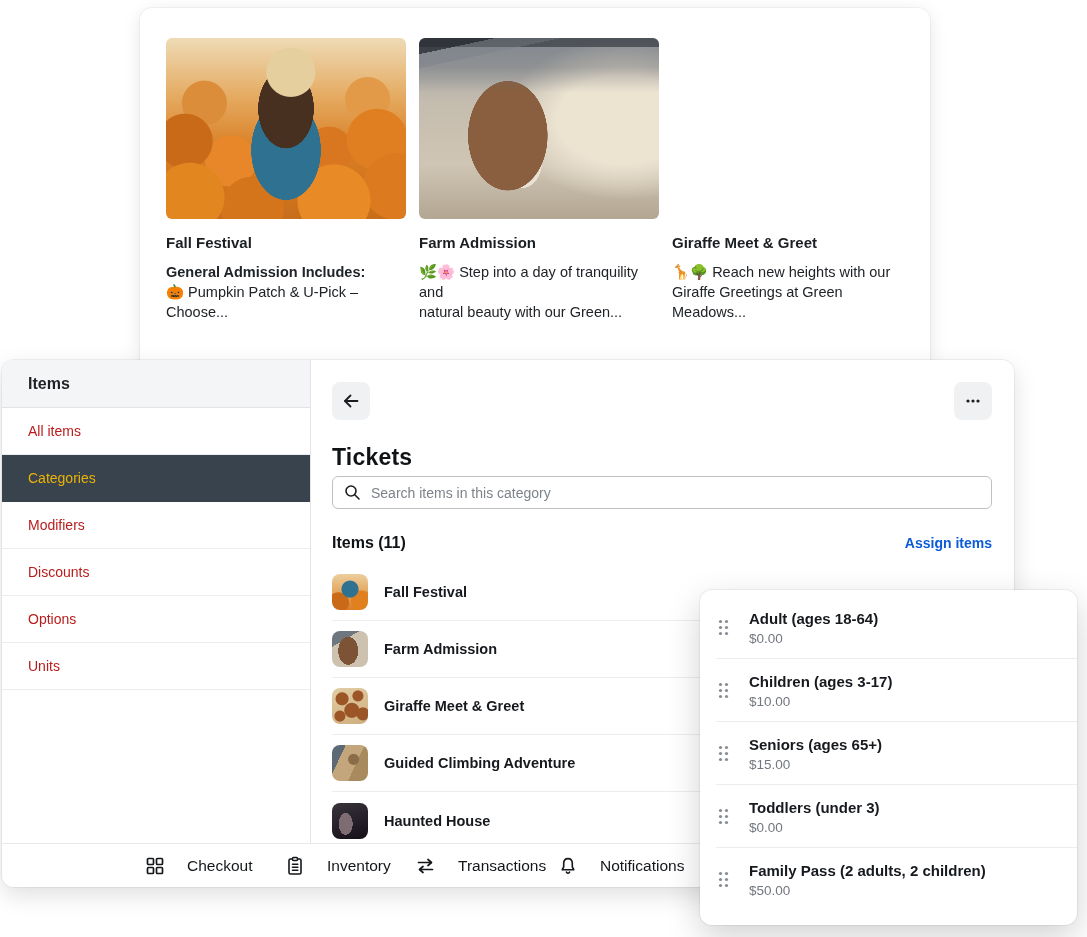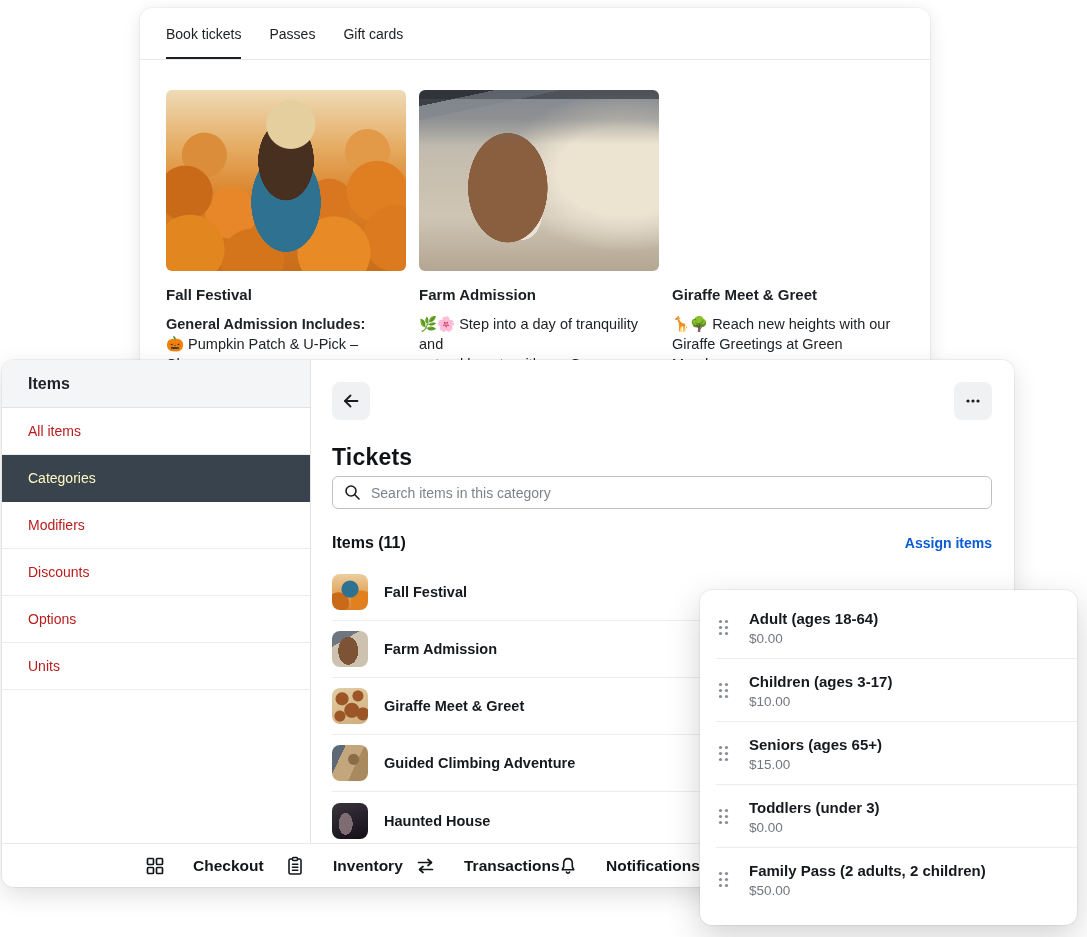--- a/index.html
+++ b/index.html
@@ -89,21 +89,21 @@
   .sidebar-header {
     height:48px; background:#f4f5f6; border-bottom:1px solid #e3e4e6;
     display:flex; align-items:center; padding:0 26px;
     font-size:16px; font-weight:700; color:#1e2126;
   }
   .sidebar-item {
     height:47px; display:flex; align-items:center; padding:0 26px;
     font-size:14px; font-weight:500; color:#b91c1c;
     border-bottom:1px solid #ebedef; cursor:pointer; background:#fff;
   }
-  .sidebar-item.selected { background:#39434d; color:#fef9c3; border-bottom-color:#39434d; }
+  .sidebar-item.selected { background:#39434d; color:#eab308; border-bottom-color:#39434d; }
 
   .content {
     position:absolute; left:310px; top:0; right:0; bottom:44px;
     padding:22px 22px 0 20px; overflow:hidden; border-radius:0 12px 0 0;
   }
   .content-header { display:flex; justify-content:space-between; align-items:flex-start; }
   .icon-btn {
     width:38px; height:38px; border-radius:8px; background:#f0f1f2;
     display:flex; align-items:center; justify-content:center; cursor:pointer;
   }
@@ -149,22 +149,22 @@
   .thumb-haunted { background:
       radial-gradient(ellipse 7px 11px at 38% 58%, #7d6d72 0 99%, rgba(0,0,0,0) 100%),
       linear-gradient(160deg, #3a333c 0%, #241f28 55%, #140f17 100%); }
 
   .bottom-bar {
     position:absolute; left:0; right:0; bottom:0; height:44px;
     background:#fff; border-top:1px solid #e8e9ea; border-radius:0 0 12px 12px;
   }
   .nav-item {
     position:absolute; top:0; height:44px;
-    display:flex; align-items:center; gap:28px;
-    font-size:15.5px; font-weight:700; color:#14171a; cursor:pointer; white-space:nowrap;
+    display:flex; align-items:center; gap:22px;
+    font-size:15.5px; font-weight:400; color:#14171a; cursor:pointer; white-space:nowrap;
   }
   .nav-checkout { left:143px; } .nav-inventory { left:283px; }
   .nav-transactions { left:413px; } .nav-notifications { left:556px; }
 
   
   .variations-panel {
     position:absolute; left:700px; top:590px; width:377px; height:335px;
     background:#fff; border-radius:12px; padding-top:6px;
     box-shadow:0 0 0 1px rgba(0,0,0,.05), 0 12px 34px rgba(0,0,0,.18);
     z-index:3;
@@ -174,25 +174,20 @@
     content:""; position:absolute; left:16px; right:0; bottom:0; height:1px; background:#ededef;
   }
   .drag-handle { margin-right:20px; flex:none; cursor:grab; }
   .var-name { font-size:15px; font-weight:700; color:#16191d; }
   .var-price { font-size:13.5px; color:#72777e; margin-top:4px; }
 </style>
 </head>
 <body>
 
 <div class="window-top">
-  <div class="tabs">
-    <div class="tab active">Book tickets</div>
-    <div class="tab">Passes</div>
-    <div class="tab">Gift cards</div>
-  </div>
   <div class="cards">
     <div class="card">
       <div class="card-photo photo-fall"></div>
       <div class="card-title">Fall Festival</div>
       <div class="card-desc">
         <div class="b">General Admission Includes:</div>
         <div>🎃 Pumpkin Patch &amp; U-Pick – Choose...</div>
       </div>
     </div>
     <div class="card-divider"></div>

